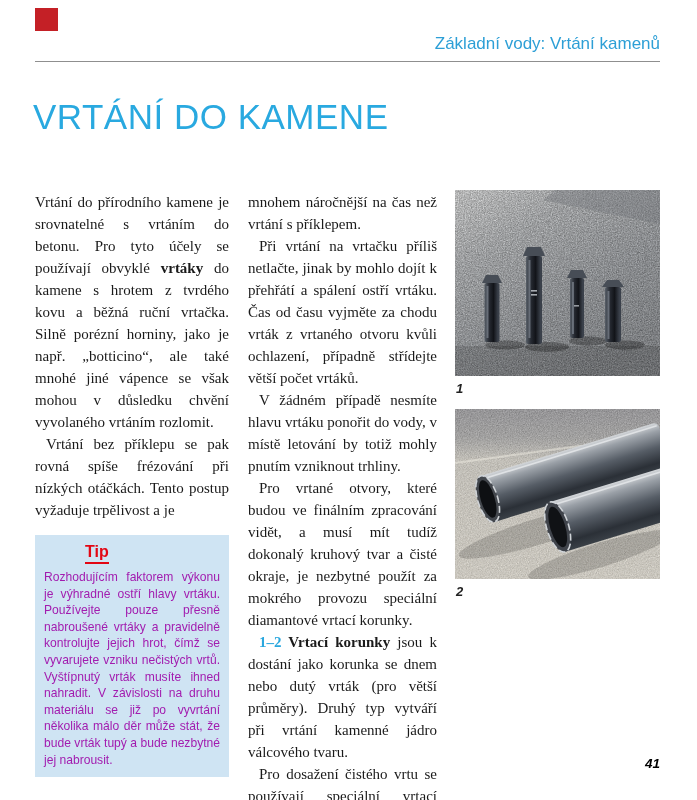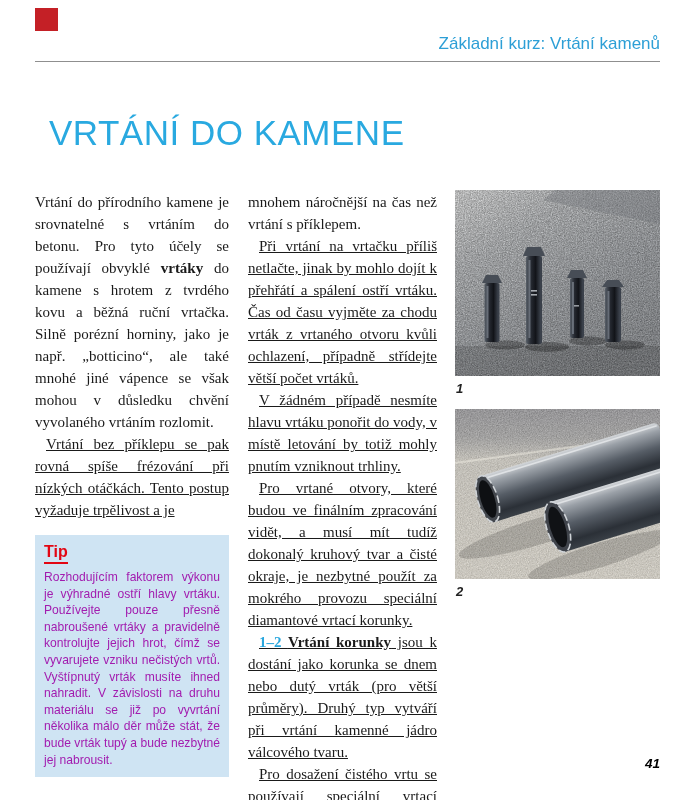--- a/index.html
+++ b/index.html
@@ -18,52 +18,53 @@
   .kicker {
     position: absolute; right: 37px; top: 34px;
     font-family: "Liberation Sans", sans-serif;
     font-size: 17px; color: #2d9fd6; text-align: right;
   }
   .header-rule {
     position: absolute; left: 35px; right: 37px; top: 61px;
     height: 1px; background: #8f8f8f;
   }
   .title {
-    position: absolute; left: 33px; top: 97px; margin: 16px;
+    position: absolute; left: 33px; top: 97px; margin: 0;
     font-family: "Liberation Sans", sans-serif;
     font-size: 35px; font-weight: normal; letter-spacing: 0.5px;
     color: #29a9e0;
   }
   .col { position: absolute; top: 191px; }
   .col-left   { left: 35px;  width: 194px; }
   .col-middle { left: 248px; width: 189px; }
   .col-right  { left: 455px; top: 190px; width: 205px; }
   .body-p {
     margin: 0;
     font-size: 15px; line-height: 22px;
     text-align: justify; color: #1a1a1a;
     hyphens: auto;
   }
-  .body-p.indent { text-indent: 11px; text-decoration: underline; }
+  .body-p.indent { text-indent: 11px; }
   .body-p b { font-weight: bold; }
   .fig-ref { color: #2aa7de; font-weight: bold; }
   .tip-box {
     margin-top: 14px;
     background: #cfe4f3;
     padding: 8px 9px 9px 9px;
     box-sizing: border-box;
     width: 194px;
   }
   .tip-heading {
     display: inline-block;
     font-family: "Liberation Sans", sans-serif;
     font-size: 16px; font-weight: bold; color: #e30613;
     border-bottom: 2px solid #e30613;
     padding-bottom: 1px;
     margin-bottom: 5px;
+    margin-left: 41px;
   }
   .tip-body {
     margin: 0;
     font-family: "Liberation Sans", sans-serif;
     font-size: 12.1px; line-height: 16.6px;
     color: #a21caf; text-align: justify;
     hyphens: auto;
   }
   .figure { margin: 0; }
   .figure svg { display: block; }
@@ -78,40 +79,40 @@
     font-size: 13.5px; font-weight: bold; font-style: italic;
     color: #000000;
   }
 </style>
 </head>
 <body>
 
 <div class="page">
 
   <div class="corner-square"></div>
-  <div class="kicker">Základní kurz: Vrtání kamenů</div>
+  <div class="kicker">Základní vody: Vrtání kamenů</div>
   <div class="header-rule"></div>
   <h1 class="title">VRTÁNÍ DO KAMENE</h1>
 
   <div class="col col-left">
     <p class="body-p"><span>Vrtání do přírodního kamene je srovnatelné s vrtáním do betonu. Pro tyto účely se používají obvyklé </span><b>vrtáky</b><span> do kamene s hrotem z tvrdého kovu a běžná ruční vrtačka. Silně porézní horniny, jako je např. „botticino“, ale také mnohé jiné vápence se však mohou v důsledku chvění vyvolaného vrtáním rozlomit.</span></p>
     <p class="body-p indent">Vrtání bez příklepu se pak rovná spíše frézování při nízkých otáčkách. Tento postup vyžaduje trpělivost a je</p>
 
     <div class="tip-box">
       <div class="tip-heading">Tip</div>
       <p class="tip-body">Rozhodujícím faktorem výkonu je výhradné ostří hlavy vrtáku. Používejte pouze přesně nabroušené vrtáky a pravidelně kontrolujte jejich hrot, čímž se vyvarujete vzniku nečistých vrtů. Vyštípnutý vrták musíte ihned nahradit. V závislosti na druhu materiálu se již po vyvrtání několika málo děr může stát, že bude vrták tupý a bude nezbytné jej nabrousit.</p>
     </div>
   </div>
 
   <div class="col col-middle">
     <p class="body-p">mnohem náročnější na čas než vrtání s příklepem.</p>
     <p class="body-p indent">Při vrtání na vrtačku příliš netlačte, jinak by mohlo dojít k přehřátí a spálení ostří vrtáku. Čas od času vyjměte za chodu vrták z vrtaného otvoru kvůli ochlazení, případně střídejte větší počet vrtáků.</p>
     <p class="body-p indent">V žádném případě nesmíte hlavu vrtáku ponořit do vody, v místě letování by totiž mohly pnutím vzniknout trhliny.</p>
     <p class="body-p indent">Pro vrtané otvory, které budou ve finálním zpracování vidět, a musí mít tudíž dokonalý kruhový tvar a čisté okraje, je nezbytné použít za mokrého provozu speciální diamantové vrtací korunky.</p>
-    <p class="body-p indent"><span class="fig-ref">1–2 </span><b>Vrtání korunky</b><span> jsou k dostání jako korunka se dnem nebo dutý vrták (pro větší průměry). Druhý typ vytváří při vrtání kamenné jádro válcového tvaru.</span></p>
+    <p class="body-p indent"><span class="fig-ref">1–2 </span><b>Vrtací korunky</b><span> jsou k dostání jako korunka se dnem nebo dutý vrták (pro větší průměry). Druhý typ vytváří při vrtání kamenné jádro válcového tvaru.</span></p>
     <p class="body-p indent">Pro dosažení čistého vrtu se používají speciální vrtací stojany s přísavnými destičkami, které umožňují jak svislé, tak vodorovné vrtání. Veškeré vybavení si můžete zajistit v půjčovně nářadí jako soupravu, u níž jsou vždy všechny přechody a spojovací části kompatibilní.</p>
   </div>
 
   <div class="col col-right">
 
     <figure class="figure">
       <svg width="205" height="186" viewBox="0 0 205 186" role="img">
         <defs>
           <linearGradient id="g1bg" x1="0" y1="0" x2="0.6" y2="1">
             <stop offset="0" stop-color="#eceded"></stop>

